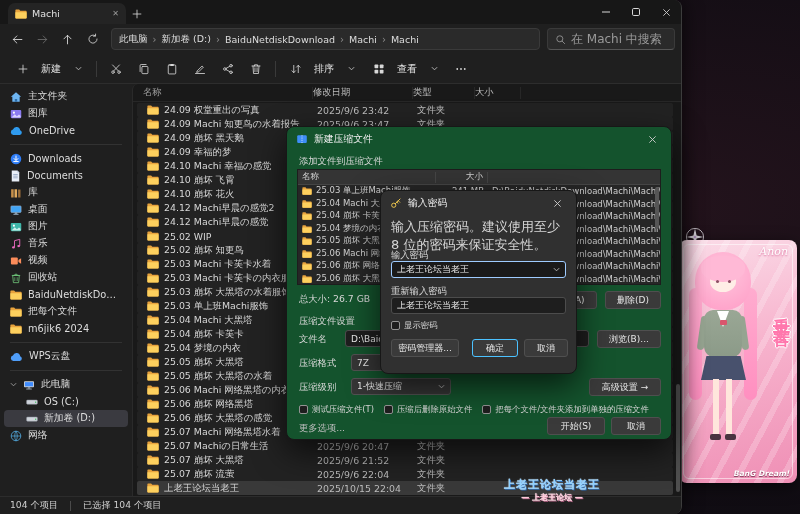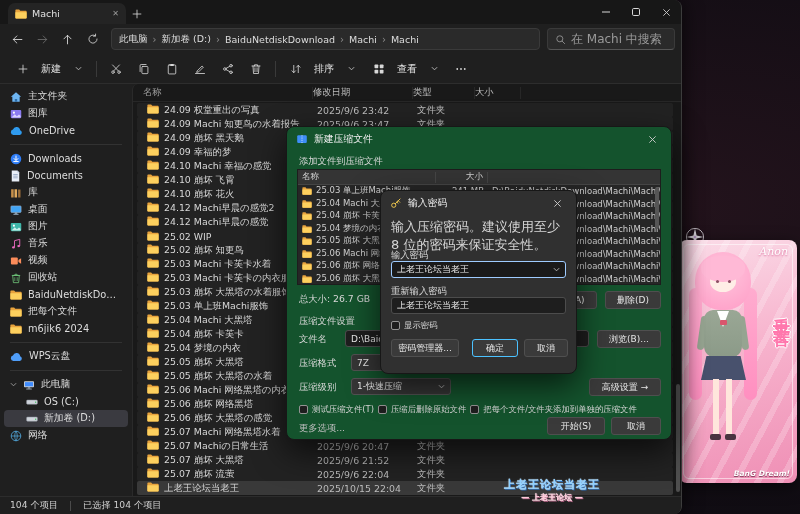--- a/index.html
+++ b/index.html
@@ -89,21 +89,21 @@
   .filearea{flex:1;min-width:0;background:#191919;border-left:1px solid #2a2a2a;border-top-left-radius:6px;
     display:flex;flex-direction:column;position:relative}
   .list-header{display:flex;height:18px;align-items:center;padding-left:10px;font-size:9.3px;color:#9f9f9f;
     border-bottom:1px solid #272727}
   .list-header .cell{border-right:1px solid #272727;height:12px;display:flex;align-items:center}
   .rows{flex:1;overflow:hidden;padding-top:1px}
   .row{display:flex;align-items:center;height:14px;padding-left:10px;font-size:9.4px;color:#d8d8d8;
     background:rgba(255,255,255,.045);margin:0 8px 0 4px;border-radius:2px}
   .row.row-active{background:rgba(255,255,255,.14)}
   .cell{white-space:nowrap;overflow:hidden}
-  .cell-name{width:170px;display:flex;align-items:flex-start;gap:5px}
+  .cell-name{width:170px;display:flex;align-items:center;gap:5px}
   .cell-date{width:100px;color:#bdbdbd}
   .cell-type{width:62px;color:#bdbdbd}
   .cell-size{width:46px;color:#bdbdbd}
   .vscroll{position:absolute;right:1px;top:20px;bottom:4px;width:4px}
   .vthumb{position:absolute;right:0;bottom:0;width:4px;height:108px;background:#4f4f4f;border-radius:2px}
 
   .statusbar{height:18px;background:#1f1f1f;border-top:1px solid #2c2c2c;display:flex;align-items:center;
     gap:12px;padding:0 10px;font-size:9.2px;color:#cfcfcf}
   .status-div{width:1px;height:10px;background:#4a4a4a}
 
@@ -1143,21 +1143,21 @@
     <div class="select" style="left:64px;top:251px;width:100px">
       <span>1-快速压缩</span>
       <span class="caret">
           <svg width="7" height="5" viewBox="0 0 8 5">
             <path d="M1 1l3 3 3-3" stroke="#b5b5b5" stroke-width="1.1" fill="none"></path>
           </svg>
         </span>
     </div>
     <div class="btn" style="right:10px;top:251px;width:72px">高级设置 →</div>
 
-    <div style="position:absolute;left:12px;right:10px;top:277px;display:flex;gap:4px">
+    <div style="position:absolute;left:12px;right:10px;top:277px;display:flex;gap:10px">
       <span class="checkrow">
         <span class="cbox"></span>
         <span>测试压缩文件(T)</span>
       </span>
       <span class="checkrow">
         <span class="cbox"></span>
         <span>压缩后删除原始文件</span>
       </span>
       <span class="checkrow">
         <span class="cbox"></span>

